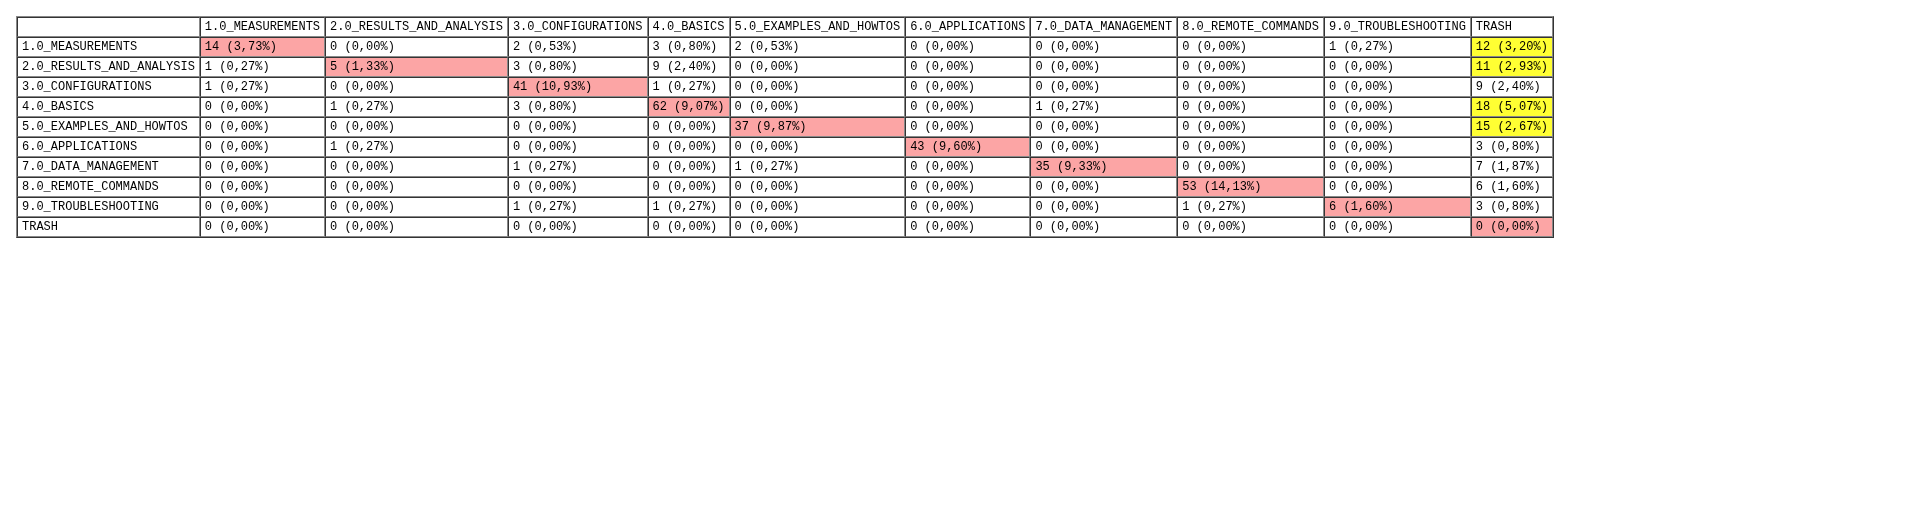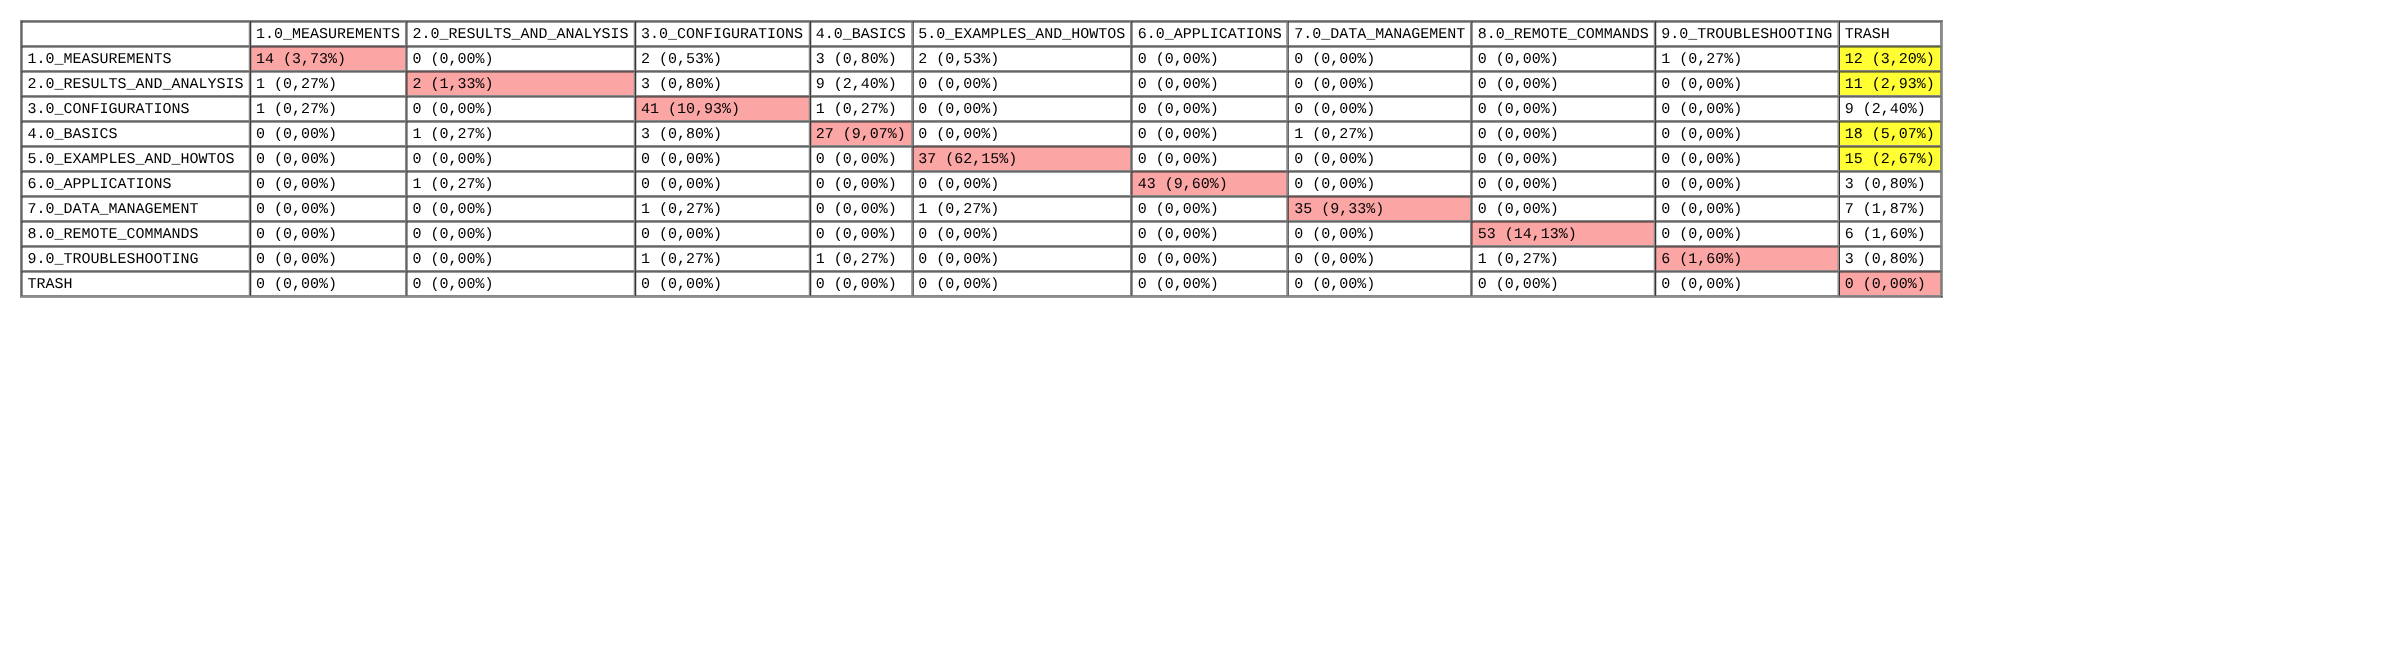--- a/index.html
+++ b/index.html
@@ -63,21 +63,21 @@
           <td>2 (0,53%)</td>
           <td>0 (0,00%)</td>
           <td>0 (0,00%)</td>
           <td>0 (0,00%)</td>
           <td>1 (0,27%)</td>
           <td class="hl-yellow">12 (3,20%)</td>
         </tr>
         <tr>
           <td class="rowhead">2.0_RESULTS_AND_ANALYSIS</td>
           <td>1 (0,27%)</td>
-          <td class="hl-green">2 (1,33%)</td>
+          <td class="hl-green">5 (1,33%)</td>
           <td>3 (0,80%)</td>
           <td>9 (2,40%)</td>
           <td>0 (0,00%)</td>
           <td>0 (0,00%)</td>
           <td>0 (0,00%)</td>
           <td>0 (0,00%)</td>
           <td>0 (0,00%)</td>
           <td class="hl-yellow">11 (2,93%)</td>
         </tr>
         <tr>
@@ -91,35 +91,35 @@
           <td>0 (0,00%)</td>
           <td>0 (0,00%)</td>
           <td>0 (0,00%)</td>
           <td>9 (2,40%)</td>
         </tr>
         <tr>
           <td class="rowhead">4.0_BASICS</td>
           <td>0 (0,00%)</td>
           <td>1 (0,27%)</td>
           <td>3 (0,80%)</td>
-          <td class="hl-green">27 (9,07%)</td>
+          <td class="hl-green">62 (9,07%)</td>
           <td>0 (0,00%)</td>
           <td>0 (0,00%)</td>
           <td>1 (0,27%)</td>
           <td>0 (0,00%)</td>
           <td>0 (0,00%)</td>
           <td class="hl-yellow">18 (5,07%)</td>
         </tr>
         <tr>
           <td class="rowhead">5.0_EXAMPLES_AND_HOWTOS</td>
           <td>0 (0,00%)</td>
           <td>0 (0,00%)</td>
           <td>0 (0,00%)</td>
           <td>0 (0,00%)</td>
-          <td class="hl-green">37 (62,15%)</td>
+          <td class="hl-green">37 (9,87%)</td>
           <td>0 (0,00%)</td>
           <td>0 (0,00%)</td>
           <td>0 (0,00%)</td>
           <td>0 (0,00%)</td>
           <td class="hl-yellow">15 (2,67%)</td>
         </tr>
         <tr>
           <td class="rowhead">6.0_APPLICATIONS</td>
           <td>0 (0,00%)</td>
           <td>1 (0,27%)</td>

